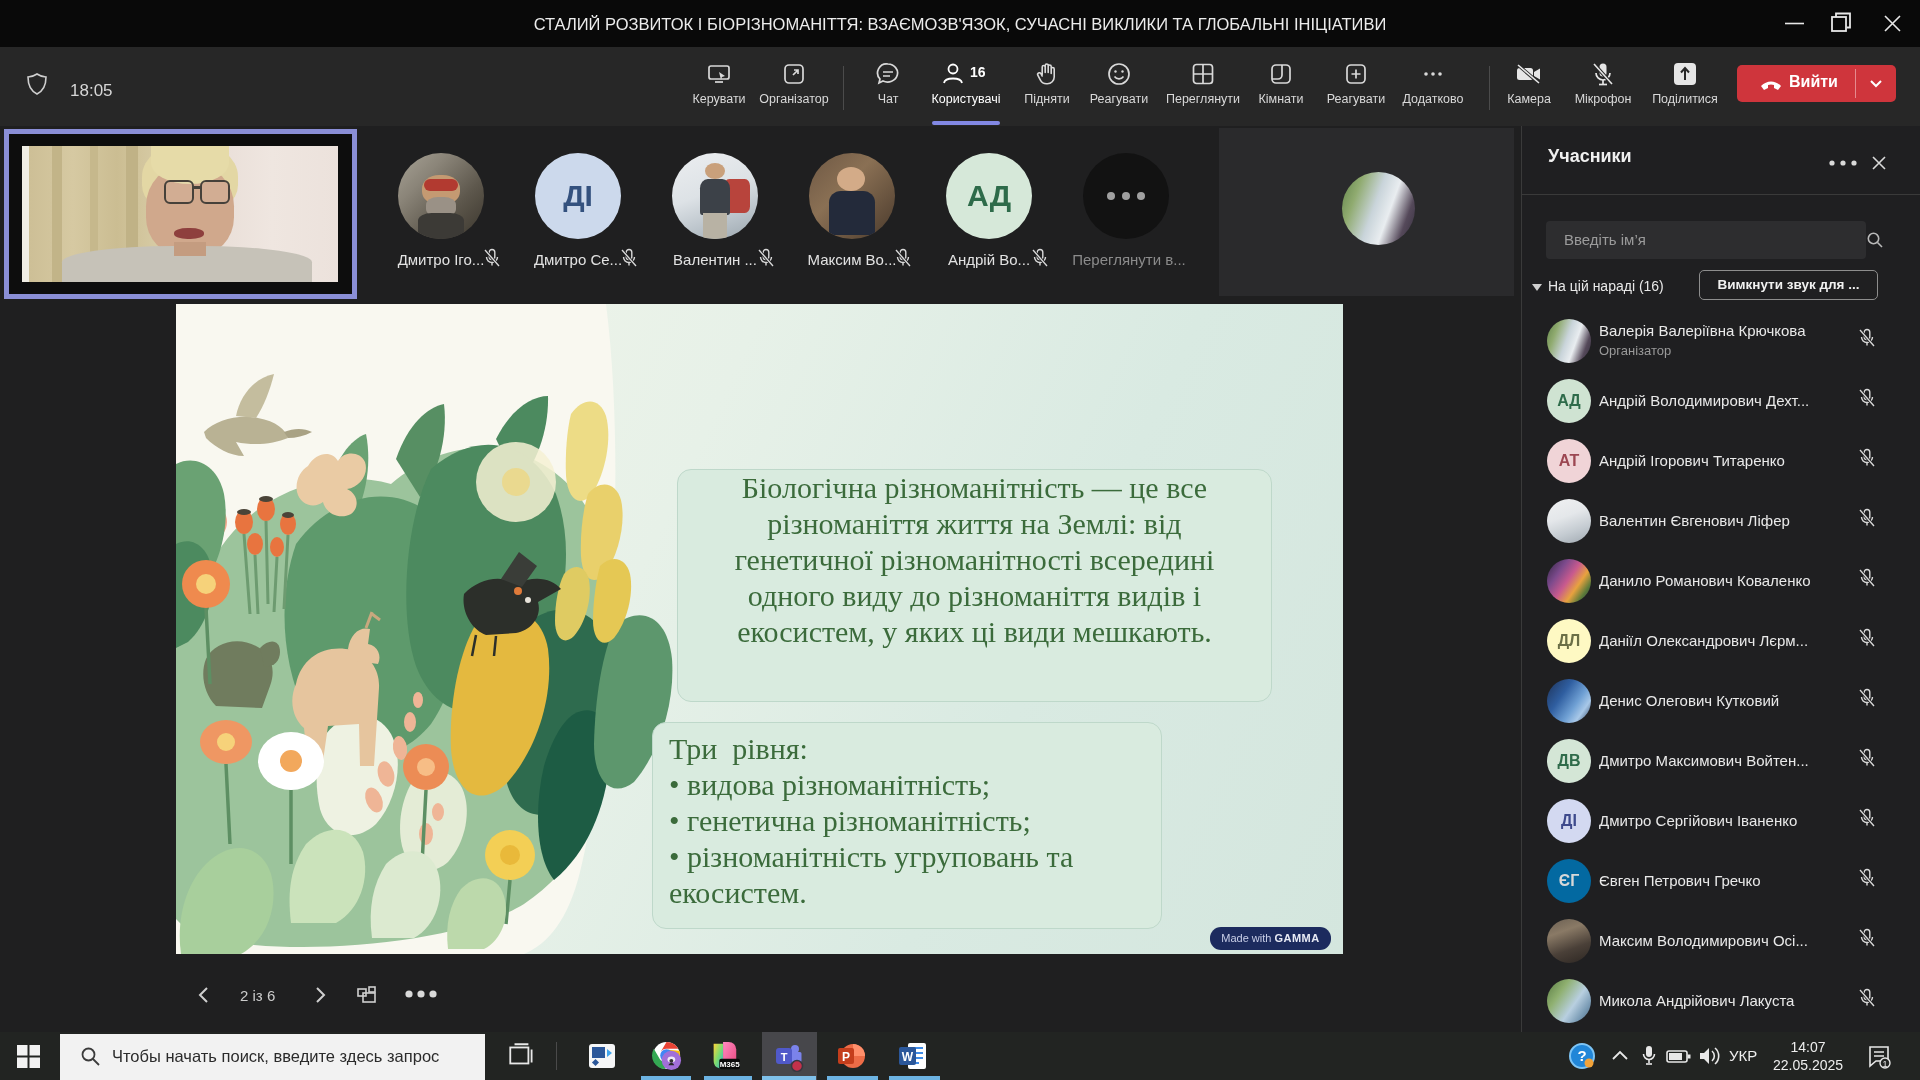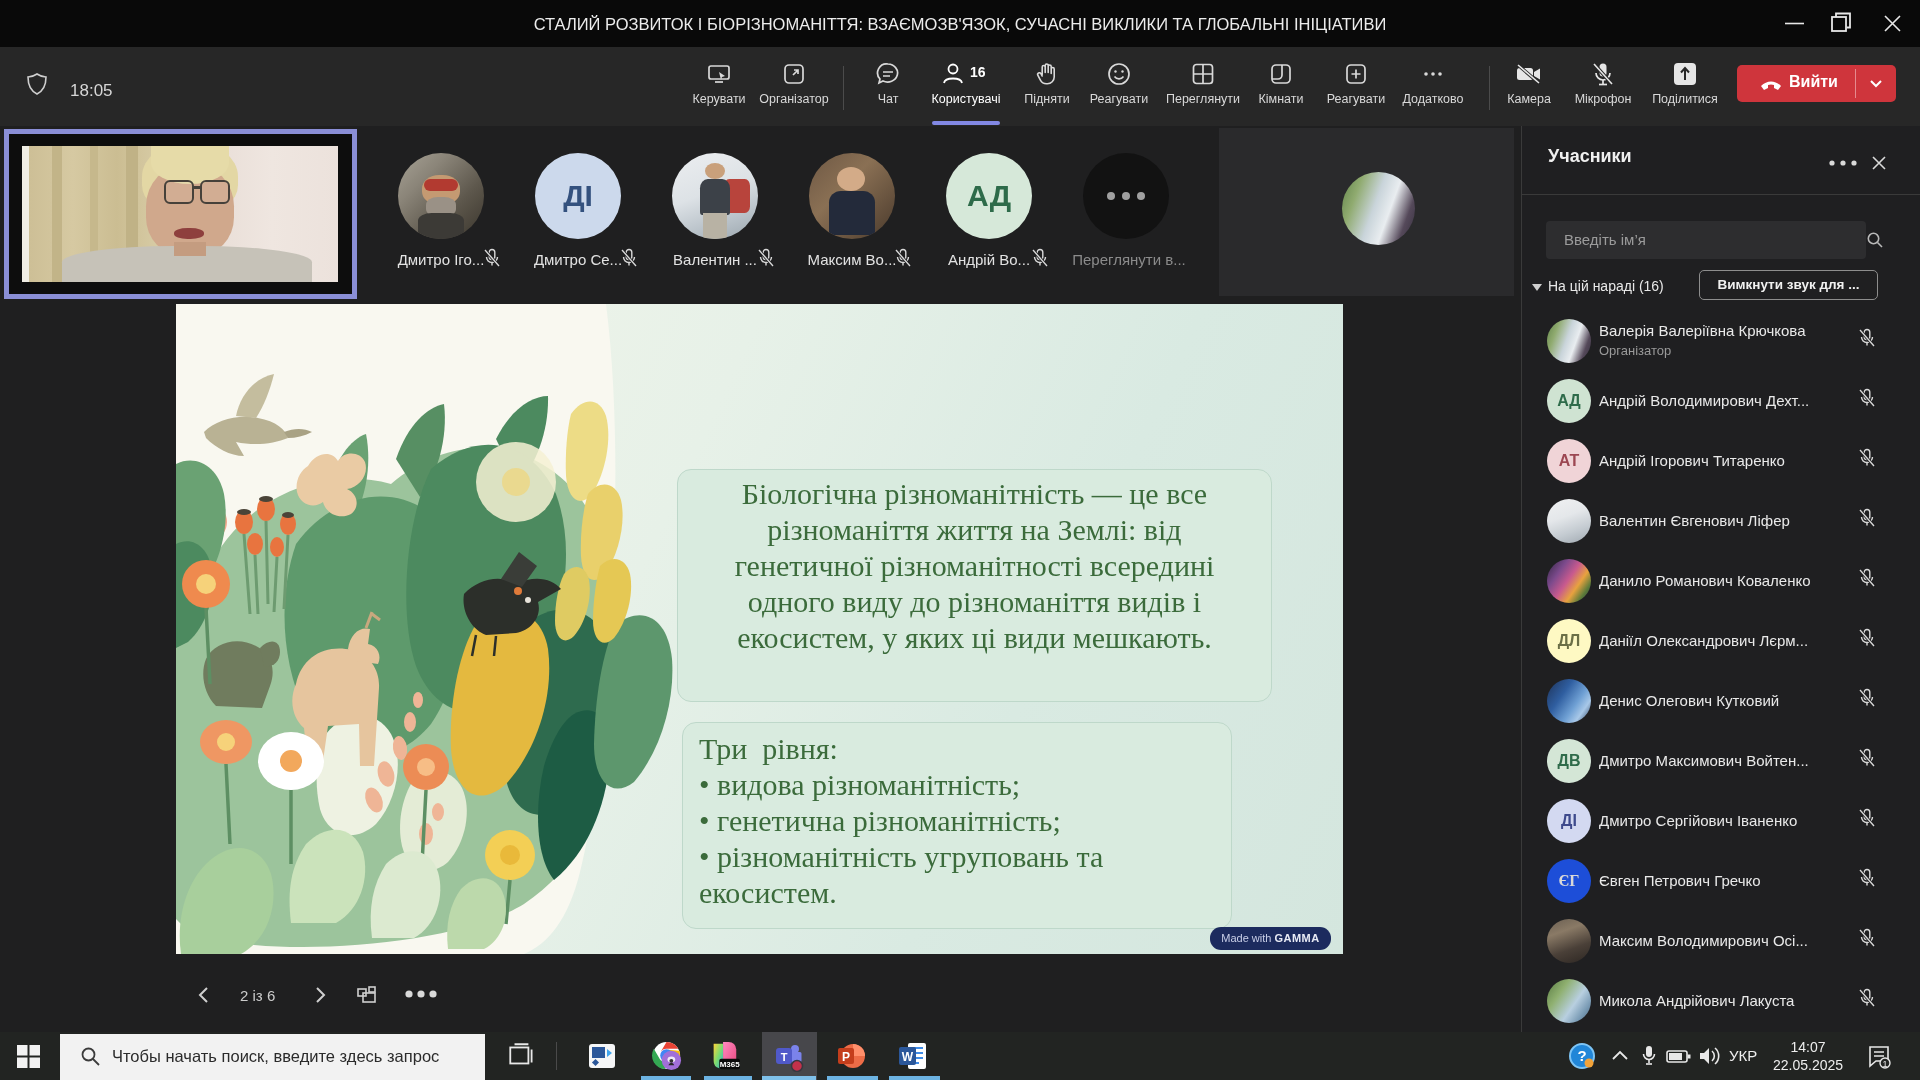--- a/index.html
+++ b/index.html
@@ -30,22 +30,22 @@
 #webcam { position:absolute; left:4px; top:129px; width:353px; height:170px; background:#0d0d0d; border:5px solid #8a8ed6; }
 #wcvideo { position:absolute; left:13px; top:12px; width:316px; height:136px; overflow:hidden; background:#e8ddd0; }
 .pcirc { position:absolute; top:153px; width:86px; height:86px; border-radius:50%; overflow:hidden; }
 .plbl { position:absolute; top:251px; height:18px; color:#e2e2e2; font-size:15px; white-space:nowrap; }
 .initials { width:100%; height:100%; display:flex; align-items:center; justify-content:center; font-weight:bold; font-size:30px; }
 
 
 #slide { position:absolute; left:176px; top:304px; width:1167px; height:650px; background:linear-gradient(115deg,#f4f6ea 0%, #e7f1e8 40%, #d9eae2 70%, #d4e6de 100%); overflow:hidden; }
 #slidetitle { position:absolute; left:420px; top:78px; width:740px; color:#15684a; font-family:"Liberation Serif", serif; font-weight:bold; font-size:48px; text-align:center; }
 .sbox { position:absolute; background:#d9ebdf; border:1px solid #bed8ca; border-radius:14px; color:#3b6b3b; font-family:"Liberation Serif", serif; font-size:30px; line-height:36px; }
-#sbox1 { left:501px; top:165px; width:595px; height:233px; text-align:center; padding-top:6px; }
-#sbox2 { left:506px; top:418px; width:550px; height:207px; padding:8px 0 0 16px; }
+#sbox1 { left:501px; top:165px; width:595px; height:233px; text-align:center; padding-top:0; }
+#sbox2 { left:476px; top:418px; width:510px; height:207px; padding:8px 0 0 16px; }
 #gbadge { position:absolute; left:1034px; top:623px; width:121px; height:23px; background:#1c2b5e; border-radius:11px; color:#c9cfe8; font-size:11px; text-align:center; line-height:23px; }
 #gbadge b { color:#e8ebf5; letter-spacing:0.5px; }
 
 
 .navitem { position:absolute; top:984px; color:#cccccc; }
 
 
 #sidebar { position:absolute; left:1521px; top:126px; width:399px; height:906px; background:#1f1f21; border-left:1px solid #3a3a3a; }
 #sbhead { position:absolute; left:26px; top:20px; font-size:18px; font-weight:bold; color:#f0f0f0; }
 #sbdiv { position:absolute; left:0; top:68px; width:399px; height:1px; background:#3a3a3a; }
@@ -576,21 +576,21 @@
         <div class="pname">Дмитро Сергійович Іваненко</div>
         <div class="pmic"><svg width="20" height="20" viewBox="0 0 20 20">
             <rect x="7.2" y="1.5" width="5.6" height="10" rx="2.8" fill="none" stroke="#d9d9d9" stroke-width="1.4"></rect>
             <path d="M4.5 9 a5.5 5.5 0 0 0 11 0" fill="none" stroke="#d9d9d9" stroke-width="1.4"></path>
             <line x1="10" y1="14.5" x2="10" y2="17.5" stroke="#d9d9d9" stroke-width="1.4"></line>
             <line x1="3" y1="2" x2="17" y2="18" stroke="#1f1f21" stroke-width="3"></line>
             <line x1="3" y1="2" x2="17" y2="18" stroke="#d9d9d9" stroke-width="1.4"></line>
           </svg></div>
       </div>
     <div class="prow" style="top:725px;">
-        <div class="pav" style="background:#1d4ed8;font-family:Liberation Serif, serif;">
+        <div class="pav" style="background:#0369a1;">
           <div class="initials" style="color:#d8d8d8;">ЄГ</div>
         </div>
         <div class="pname">Євген Петрович Гречко</div>
         <div class="pmic"><svg width="20" height="20" viewBox="0 0 20 20">
             <rect x="7.2" y="1.5" width="5.6" height="10" rx="2.8" fill="none" stroke="#d9d9d9" stroke-width="1.4"></rect>
             <path d="M4.5 9 a5.5 5.5 0 0 0 11 0" fill="none" stroke="#d9d9d9" stroke-width="1.4"></path>
             <line x1="10" y1="14.5" x2="10" y2="17.5" stroke="#d9d9d9" stroke-width="1.4"></line>
             <line x1="3" y1="2" x2="17" y2="18" stroke="#1f1f21" stroke-width="3"></line>
             <line x1="3" y1="2" x2="17" y2="18" stroke="#d9d9d9" stroke-width="1.4"></line>
           </svg></div>

